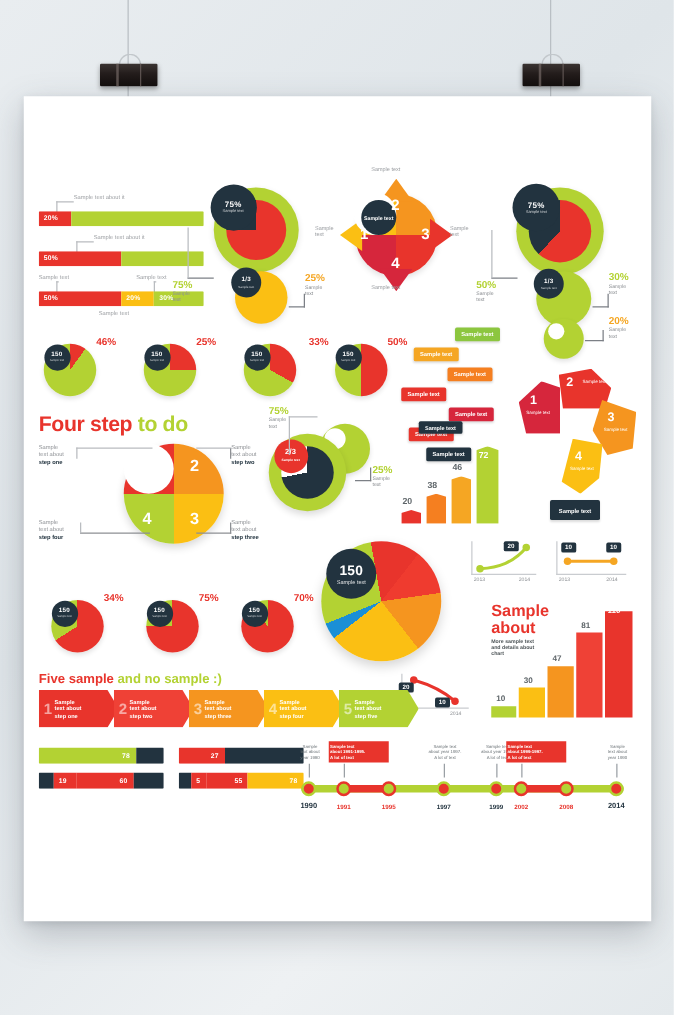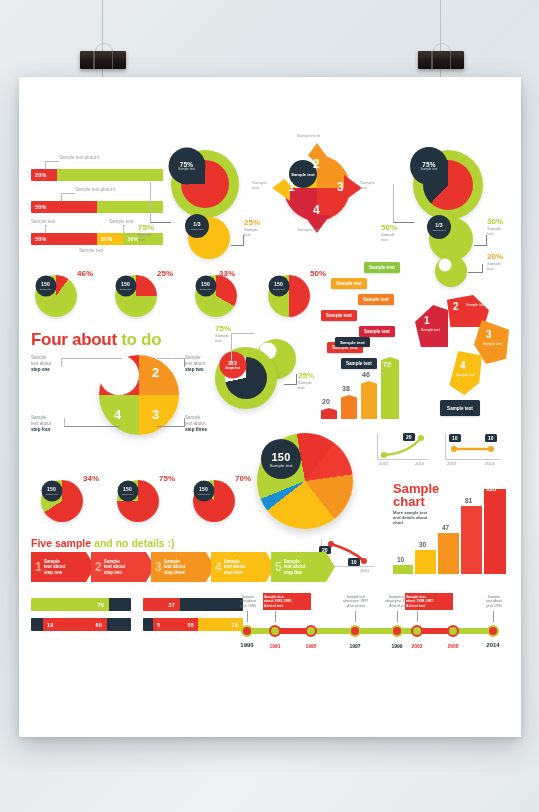--- a/index.html
+++ b/index.html
@@ -233,21 +233,21 @@
           <i style="font-size:2.2px;">Sample text</i>
         </div>
         <div class="pct red" style="position:absolute;left:138px;top:192px;font-size:8px;">25%</div>
       </div>
       <div>
         <div class="donut" style="left:176px;top:198px;width:42px;height:42px;background:conic-gradient(#e8342c 0 33%, #b3d233 33% 100%);box-shadow:0 2px 4px rgba(0,0,0,.12);"></div>
         <div class="hub" style="left:197px;top:219px;width:21px;height:21px;margin-left:-10.5px;margin-top:-10.5px;">
           <b style="font-size:5px;">150</b>
           <i style="font-size:2.2px;">Sample text</i>
         </div>
-        <div class="pct red" style="position:absolute;left:200px;top:192px;font-size:8px;">33%</div>
+        <div class="pct red" style="position:absolute;left:228px;top:192px;font-size:8px;">33%</div>
       </div>
       <div>
         <div class="donut" style="left:249px;top:198px;width:42px;height:42px;background:conic-gradient(#e8342c 0 50%, #b3d233 50% 100%);box-shadow:0 2px 4px rgba(0,0,0,.12);"></div>
         <div class="hub" style="left:270px;top:219px;width:21px;height:21px;margin-left:-10.5px;margin-top:-10.5px;">
           <b style="font-size:5px;">150</b>
           <i style="font-size:2.2px;">Sample text</i>
         </div>
         <div class="pct red" style="position:absolute;left:291px;top:192px;font-size:8px;">50%</div>
       </div>
     </div>
@@ -257,21 +257,21 @@
       <div class="tag" style="left:312px;top:201px;background:#f5a623;">Sample text</div>
       <div class="tag" style="left:339px;top:217px;background:#f57f20;">Sample text</div>
       <div class="tag" style="left:302px;top:233px;background:#e8342c;">Sample text</div>
       <div class="tag" style="left:340px;top:249px;background:#d6263c;">Sample text</div>
       <div class="tag" style="left:308px;top:265px;background:#e8342c;">Sample text</div>
       <div class="tag" style="left:322px;top:281px;background:#22333f;">Sample text</div>
     </div>
 
     <div>
       <div class="t" style="left:12px;top:253px;font-size:17px;font-weight:bold;letter-spacing:-.3px;">
-        <span class="red">Four about</span>
+        <span class="red">Four step</span>
         <span class="grn">to do</span>
       </div>
       <div class="donut" style="left:80px;top:278px;width:80px;height:80px;
            background:conic-gradient(from 0deg,#f5951f 0deg 90deg,#fbbf13 90deg 180deg,#b3d233 180deg 270deg,#e8342c 270deg 360deg);
            box-shadow:0 3px 7px rgba(0,0,0,.16);"></div>
       <div class="hole" style="left:120px;top:318px;width:40px;height:40px;margin-left:-20px;margin-top:-20px;"></div>
       <div class="num" style="left:97px;top:288px;font-size:13px;">1</div>
       <div class="num" style="left:133px;top:288px;font-size:13px;">2</div>
       <div class="num" style="left:133px;top:330px;font-size:13px;">3</div>
       <div class="num" style="left:95px;top:330px;font-size:13px;">4</div>
@@ -438,39 +438,39 @@
       <div class="dot" style="left:42px;top:19px;width:6px;height:6px;background:#e8342c;"></div>
       <div class="chip" style="left:0;top:7px;">20</div>
       <div class="chip" style="left:29px;top:19px;">10</div>
       <div class="mini" style="position:absolute;left:4px;top:29px;">2013</div>
       <div class="mini" style="position:absolute;left:41px;top:29px;">2014</div>
     </div>
 
     <div style="position:absolute;left:372px;top:405px;width:118px;height:92px;">
       <div class="t" style="left:2px;top:0;">
         <div class="red" style="font-size:13px;font-weight:bold;line-height:13px;">Sample</div>
-        <div class="red" style="font-size:13px;font-weight:bold;line-height:13px;">chart</div>
+        <div class="red" style="font-size:13px;font-weight:bold;line-height:13px;">about</div>
         <div style="font-size:4.2px;line-height:5.2px;color:#4e5558;font-weight:bold;width:36px;margin-top:2px;">More sample text and details about chart</div>
       </div>
       <div class="bar" style="left:2px;width:20px;height:9px;background:#b3d233;"></div>
       <div class="barval" style="left:6px;top:74px;color:#5d6468;font-size:6.5px;">10</div>
       <div class="bar" style="left:24px;width:21px;height:24px;background:#fbbf13;"></div>
       <div class="barval" style="left:28px;top:59px;color:#5d6468;font-size:6.5px;">30</div>
       <div class="bar" style="left:47px;width:21px;height:41px;background:#f5951f;"></div>
       <div class="barval" style="left:51px;top:42px;color:#5d6468;font-size:6.5px;">47</div>
       <div class="bar" style="left:70px;width:21px;height:68px;background:#ef4136;"></div>
       <div class="barval" style="left:74px;top:15px;color:#5d6468;font-size:6.5px;">81</div>
       <div class="bar" style="left:93px;width:22px;height:85px;background:#e8342c;"></div>
       <div class="barval wht" style="left:95px;top:3px;font-size:6.5px;">110</div>
     </div>
 
     <div>
       <div class="t" style="left:12px;top:460px;font-size:10.5px;font-weight:bold;">
         <span class="red">Five sample</span>
-        <span class="grn">and no details :)</span>
+        <span class="grn">and no sample :)</span>
       </div>
       <div class="chev" style="left:12px;top:475px;width:64px;background:#e8342c;">
         <div class="n">1</div>
         <div class="tx">
           <div>Sample</div>
           <div>text about</div>
           <div>step one</div>
         </div>
       </div>
       <div class="chev" style="left:72px;top:475px;width:64px;background:#ef4136;">

